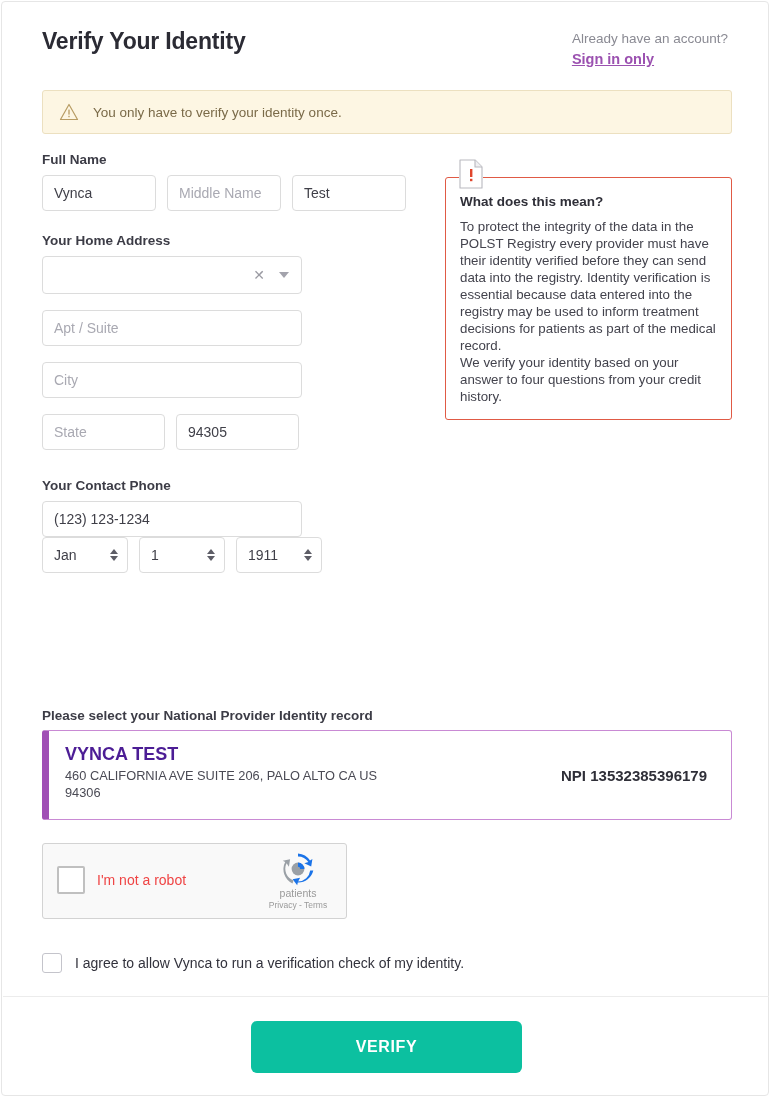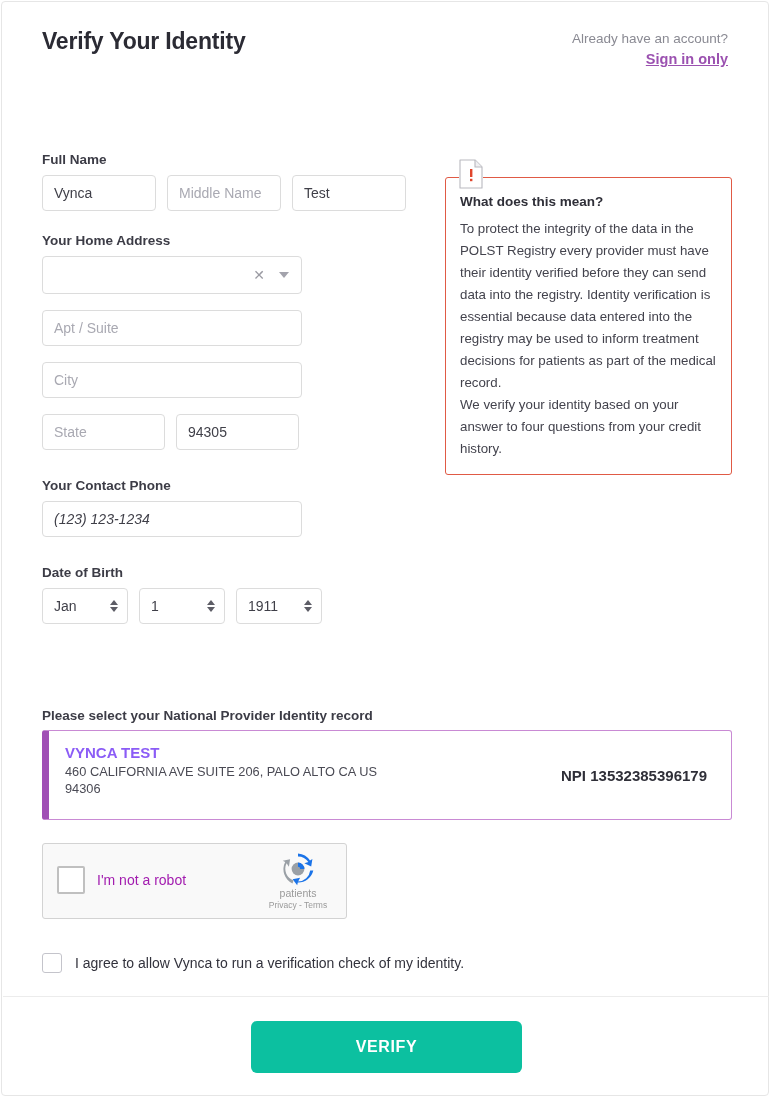--- a/index.html
+++ b/index.html
@@ -43,21 +43,21 @@
     margin: 0;
     font-size: 23px;
     font-weight: bold;
     color: #2b2b34;
     letter-spacing: -0.2px;
   }
   .acct-block {
     position: absolute;
     right: 0;
     top: 1px;
-    text-align: right;
+    text-align: left;
   }
   .acct-text {
     display: block;
     font-size: 13.5px;
     color: #8a8a93;
     line-height: 20px;
   }
   .signin-link {
     display: inline-block;
     margin-top: 2px;
@@ -147,21 +147,21 @@
     border-top: 6px solid #a3a3ac;
     cursor: pointer;
   }
   .apt  { width: 260px; margin-top: 16px; }
   .city { width: 260px; margin-top: 16px; }
   .state-row { margin-top: 16px; }
   .state { width: 123px; }
   .zip   { width: 123px; }
 
   .phone-label { margin-top: 28px; }
-  .phone { width: 260px; font-style: italic; }
+  .phone { width: 260px; }
 
   .dob-label { margin-top: 28px; }
   .dob-row { margin-top: 0; }
   .spin {
     position: relative;
     height: 36px;
     border: 1px solid #dcdcdc;
     border-radius: 4px;
     background: #fff;
     display: flex;
@@ -215,21 +215,21 @@
   }
   .info-h {
     font-size: 13.5px;
     font-weight: bold;
     color: #2f2f38;
     margin: 0 0 9px 0;
   }
   .info-h.second { margin-top: 14px; }
   .info-p {
     font-size: 13.3px;
-    line-height: 22px;
+    line-height: 17px;
     color: #43434d;
     margin: 0;
   }
 
   
   .npi-label {
     position: absolute;
     left: 40px;
     top: 706px;
     font-size: 13.5px;
@@ -247,23 +247,23 @@
     border-radius: 3px;
     background: #fff;
     cursor: pointer;
   }
   .npi-inner {
     position: absolute;
     left: 16px;
     top: 13px;
   }
   .npi-name {
-    font-size: 15px;
-    font-weight: bold;
-    color: #8b5cf6;
+    font-size: 18px;
+    font-weight: bold;
+    color: #4c1d95;
     margin: 0 0 3px 0;
   }
   .npi-line {
     font-size: 12.8px;
     color: #4a4a54;
     line-height: 16.5px;
     margin: 0;
   }
   .npi-id {
     position: absolute;
@@ -296,21 +296,21 @@
     border: 2px solid #c0c0c0;
     border-radius: 2px;
     background: #fff;
     cursor: pointer;
   }
   .rc-label {
     position: absolute;
     left: 54px;
     top: 28px;
     font-size: 14px;
-    color: #a21caf;
+    color: #ef4444;
   }
   .rc-brand {
     position: absolute;
     right: 10px;
     top: 8px;
     width: 76px;
     text-align: center;
   }
   .rc-logo { width: 34px; height: 34px; margin: 0 auto; display: block; }
   .rc-name {
@@ -382,20 +382,30 @@
   <div class="card">
 
     <div class="header">
       <h1 class="page-title">Verify Your Identity</h1>
       <div class="acct-block">
         <span class="acct-text">Already have an account?</span>
         <a class="signin-link">Sign in only</a>
       </div>
     </div>
 
+    <div class="notice">
+      <span class="notice-icon">
+        <svg viewBox="0 0 20 20" width="20" height="20">
+          <path d="M10 2.5 L18.5 17.5 L1.5 17.5 Z" fill="none" stroke="#b89c63" stroke-width="1.2" stroke-linejoin="round"></path>
+          <rect x="9.35" y="7.6" width="1.3" height="5" fill="#b89c63"></rect>
+          <rect x="9.35" y="13.8" width="1.3" height="1.4" fill="#b89c63"></rect>
+        </svg>
+      </span>
+      <span class="notice-text">You only have to verify your identity once.</span>
+    </div>
 
     <div class="form-col">
 
       <div class="fld-label">Full Name</div>
       <div class="row name-row">
         <div class="inp name-1">Vynca</div>
         <div class="inp ph name-2">Middle Name</div>
         <div class="inp name-3">Test</div>
       </div>
 
@@ -409,21 +419,20 @@
       <div class="inp ph city">City</div>
 
       <div class="row state-row">
         <div class="inp ph state">State</div>
         <div class="inp zip">94305</div>
       </div>
 
       <div class="fld-label phone-label">Your Contact Phone</div>
       <div class="inp phone">(123) 123-1234</div>
 
-      <div class="fld-label dob-label">Date of Birth</div>
       <div class="row dob-row">
         <div class="spin m">
           <span>Jan</span>
           <span class="spin-arrows">
             <span class="tri-up"></span>
             <span class="tri-dn"></span>
           </span>
         </div>
         <div class="spin d">
           <span>1</span>

